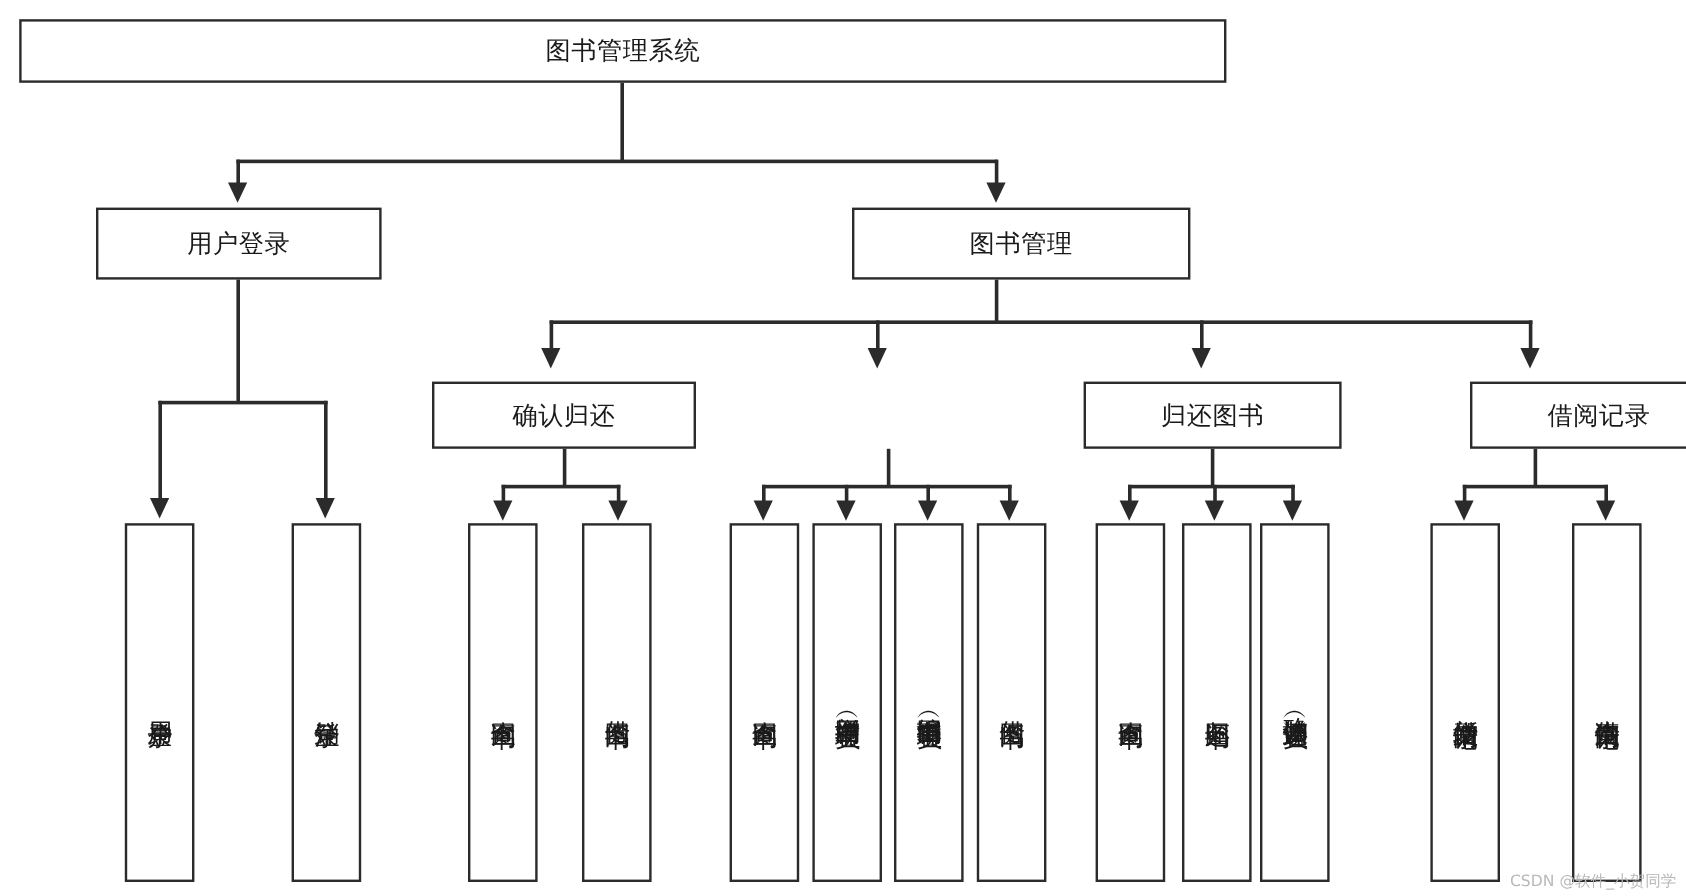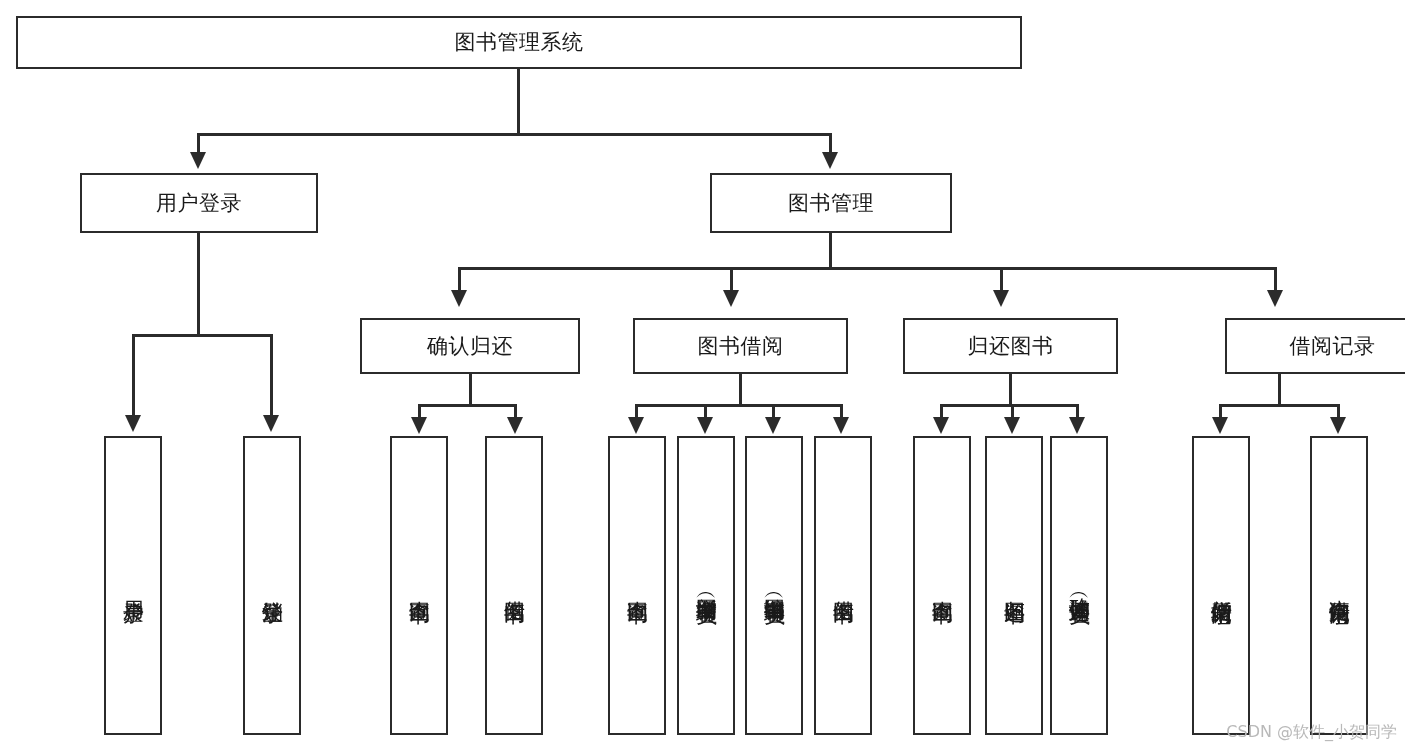--- a/index.html
+++ b/index.html
@@ -58,21 +58,21 @@
     height: 0;
     border-left: 8px solid transparent;
     border-right: 8px solid transparent;
     border-top: 17px solid #2b2b2b;
   }
   
   #watermark {
     position: absolute;
     right: 8px;
     bottom: 4px;
-    font-size: 16px;
+    font-size: 13px;
     color: #b9b9b9;
     font-family: "DejaVu Sans", "Liberation Sans", sans-serif;
     white-space: nowrap;
     pointer-events: none;
   }
 </style>
 </head>
 <body>
 
 <div id="canvas">
@@ -86,21 +86,21 @@
   <div class="ln hz" style="left:197px; top:133px; width:634px;"></div>
 
   <div class="ln vt" style="left:197px; top:133px; height:22px;"></div>
   <div class="arrow" style="left:190px; top:152px;"></div>
   <div class="ln vt" style="left:829px; top:133px; height:22px;"></div>
   <div class="arrow" style="left:822px; top:152px;"></div>
 
   <div class="node h" style="left:80px; top:173px; width:238px; height:60px;">
     <span>用户登录</span>
   </div>
-  <div class="node h" style="left:710px; top:173px; width:242px; height:60px;">
+  <div class="node h" style="left:710px; top:173px; width:282px; height:60px;">
     <span>图书管理</span>
   </div>
 
   <div class="ln vt" style="left:197px; top:233px; height:102px;"></div>
   <div class="ln hz" style="left:132px; top:334px; width:141px;"></div>
   <div class="ln vt" style="left:132px; top:334px; height:84px;"></div>
   <div class="arrow" style="left:125px; top:415px;"></div>
   <div class="ln vt" style="left:270px; top:334px; height:84px;"></div>
   <div class="arrow" style="left:263px; top:415px;"></div>
 
@@ -111,23 +111,20 @@
   <div class="ln vt" style="left:730px; top:267px; height:26px;"></div>
   <div class="arrow" style="left:723px; top:290px;"></div>
   <div class="ln vt" style="left:1000px; top:267px; height:26px;"></div>
   <div class="arrow" style="left:993px; top:290px;"></div>
   <div class="ln vt" style="left:1274px; top:267px; height:26px;"></div>
   <div class="arrow" style="left:1267px; top:290px;"></div>
 
   <div class="node h" style="left:360px; top:318px; width:220px; height:56px;">
     <span>确认归还</span>
   </div>
-  <div class="node h" style="left:633px; top:318px; width:215px; height:56px;">
-    <span>图书借阅</span>
-  </div>
   <div class="node h" style="left:903px; top:318px; width:215px; height:56px;">
     <span>归还图书</span>
   </div>
   <div class="node h" style="left:1225px; top:318px; width:215px; height:56px;">
     <span>借阅记录</span>
   </div>
 
   <div class="ln vt" style="left:469px; top:374px; height:32px;"></div>
   <div class="ln hz" style="left:418px; top:404px; width:99px;"></div>
   <div class="ln vt" style="left:418px; top:404px; height:16px;"></div>

